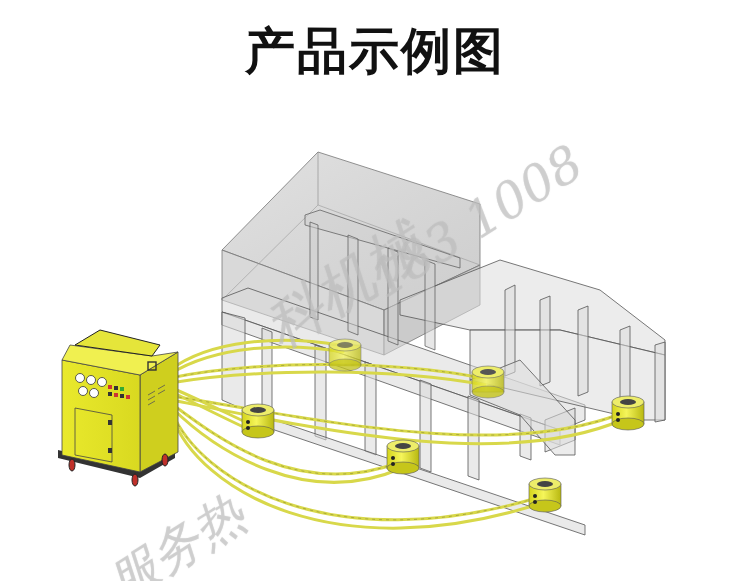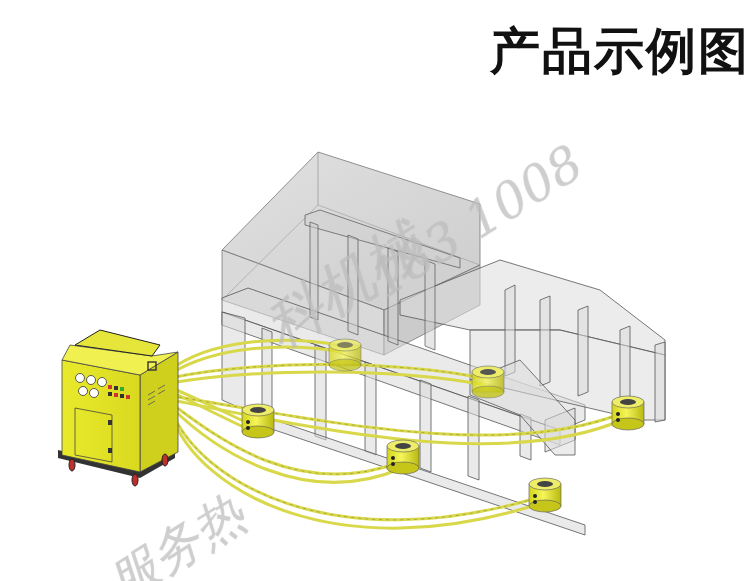--- a/index.html
+++ b/index.html
@@ -1,18 +1,18 @@
 <!DOCTYPE html>
 <html><head>
   <meta charset="utf-8">
   <style>
     html, body { margin: 0; padding: 0; background: #ffffff; }
     body { width: 750px; height: 581px; position: relative; overflow: hidden; font-family: "DejaVu Sans", sans-serif; }
     .title {
-      position: absolute; left: 0; top: 18px; width: 750px; text-align: right;
+      position: absolute; left: 0; top: 18px; width: 750px; text-align: center;
       font-size: 50px; font-weight: bold; color: #111111; letter-spacing: 2px;
       font-family: "DejaVu Sans", sans-serif;
     }
     .scene { position: absolute; left: 0; top: 0; width: 750px; height: 581px; }
     .wm {
       position: absolute; color: rgba(200,200,200,0.55); font-family: "DejaVu Serif", serif;
       font-style: italic; pointer-events: none; white-space: nowrap;
       text-shadow: 0 0 1px rgba(150,150,150,0.4);
     }
     .wm-phone { left: 360px; top: 260px; font-size: 50px; transform: rotate(-32deg); transform-origin: left top; }

